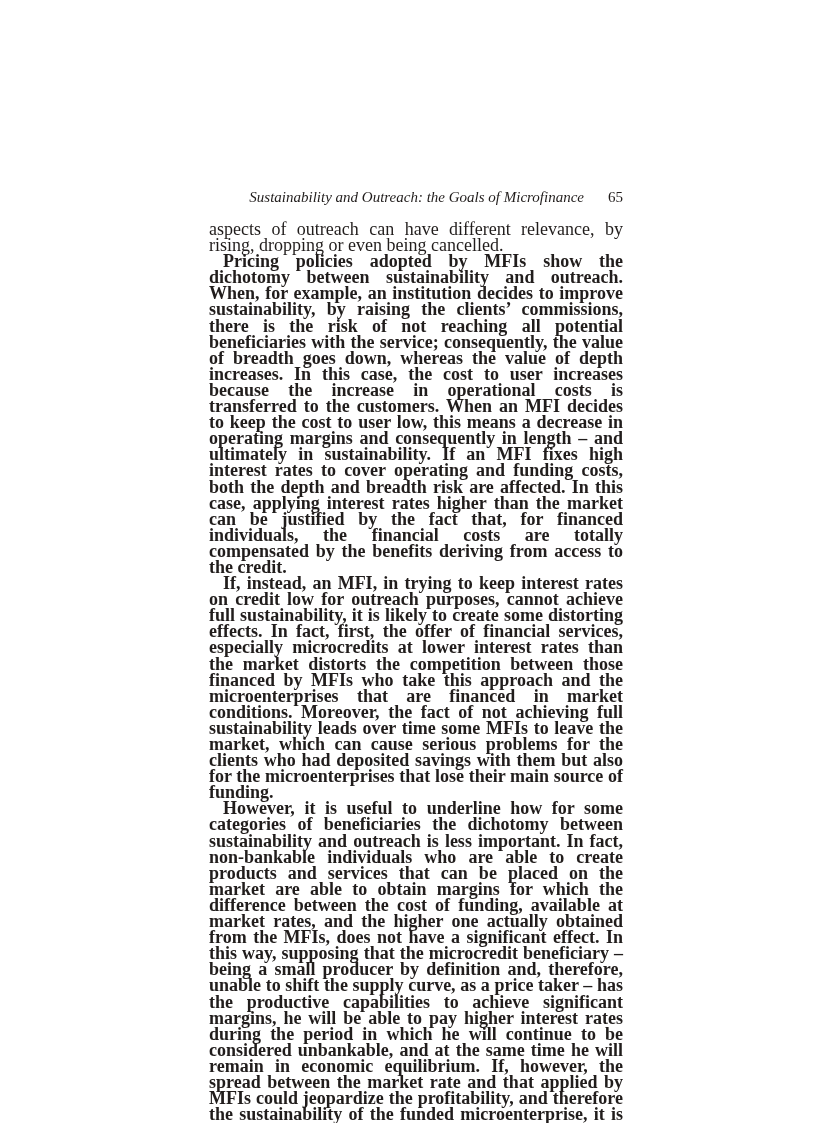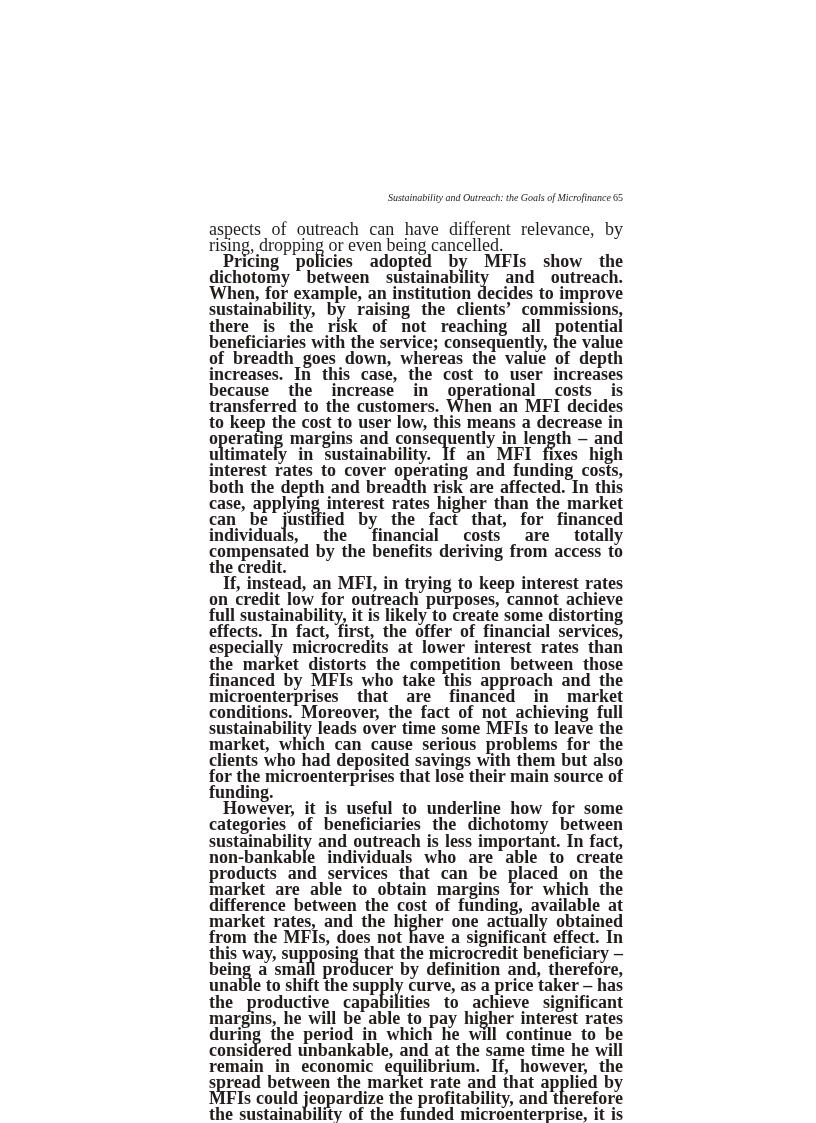--- a/index.html
+++ b/index.html
@@ -18,30 +18,30 @@
   .content {
     position: absolute;
     left: 209px;
     top: 191px;
     width: 414px;
   }
   .running-header {
     display: flex;
     justify-content: flex-end;
     align-items: baseline;
-    font-size: 10px;
+    font-size: 15px;
     line-height: 13px;
     color: #211d1c;
     margin: 0 0 17px 0;
   }
   .running-title {
     font-style: italic;
   }
   .page-number {
-    margin-left: 2px;
+    margin-left: 24px;
     font-style: normal;
   }
   .body-text {
     font-size: 18px;
     line-height: 16.1px;
     color: #211d1c;
     text-align: justify;
     text-justify: inter-word;
   }
   .para {

